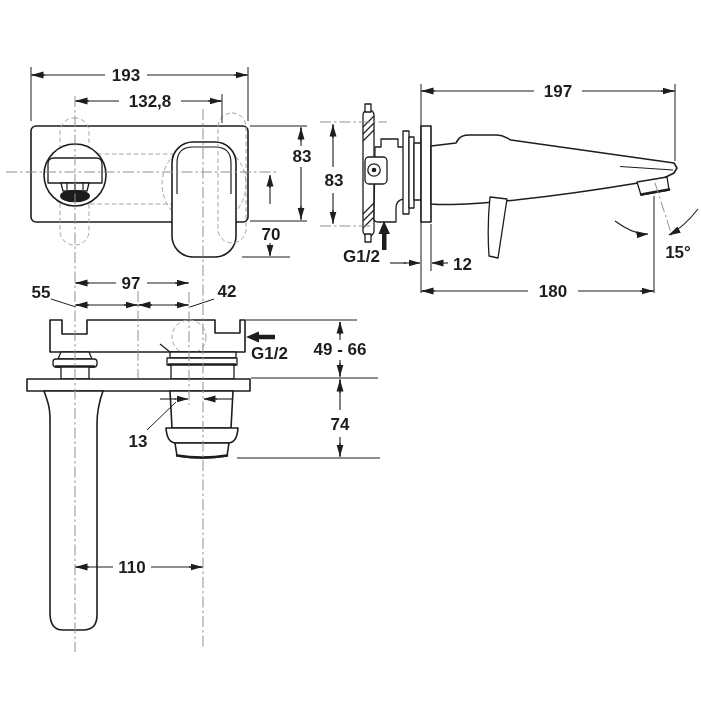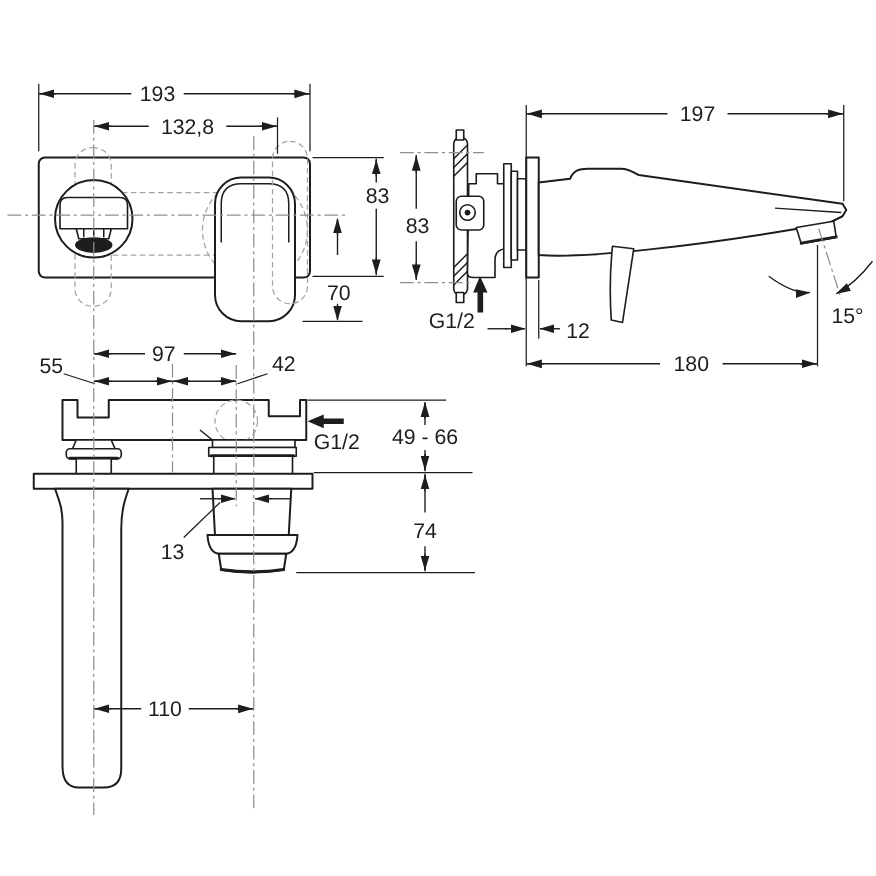--- a/index.html
+++ b/index.html
@@ -1,17 +1,17 @@
 <!DOCTYPE html>
 <html><head>
 <meta charset="utf-8">
 <style>
   html,body{margin:0;padding:0;background:#fff;}
   #stage{position:relative;width:701px;height:701px;background:#fff;overflow:hidden;
-         font-family:"Liberation Sans",sans-serif;}
+         font-family:"Liberation Sans",sans-serif;font-weight:bold;}
   svg{position:absolute;left:0;top:0;}
   svg text{font-family:"Liberation Sans",sans-serif;font-size:17px;fill:#1d1d1b;}
   .part{fill:#fff;stroke:#1d1d1b;stroke-width:1.6;stroke-linejoin:round;}
   .partthin{fill:#fff;stroke:#1d1d1b;stroke-width:1.3;stroke-linejoin:round;}
   .ln{fill:none;stroke:#1d1d1b;stroke-width:1.2;}
   .ext{fill:none;stroke:#1d1d1b;stroke-width:1;}
   .dim{fill:none;stroke:#1d1d1b;stroke-width:1.1;}
   .bold{fill:none;stroke:#1d1d1b;stroke-width:2.4;stroke-linecap:round;}
   .cl{fill:none;stroke:#8f8f8f;stroke-width:1;stroke-dasharray:11 3 2.5 3;}
   .hid{fill:none;stroke:#a3a3a3;stroke-width:1;stroke-dasharray:4.5 2.8;}

